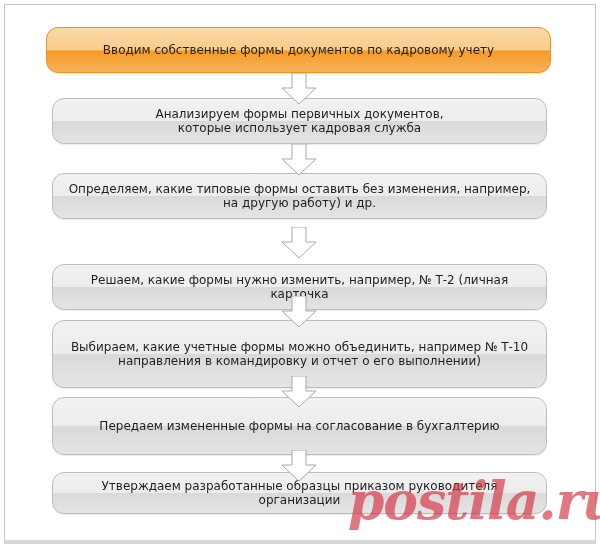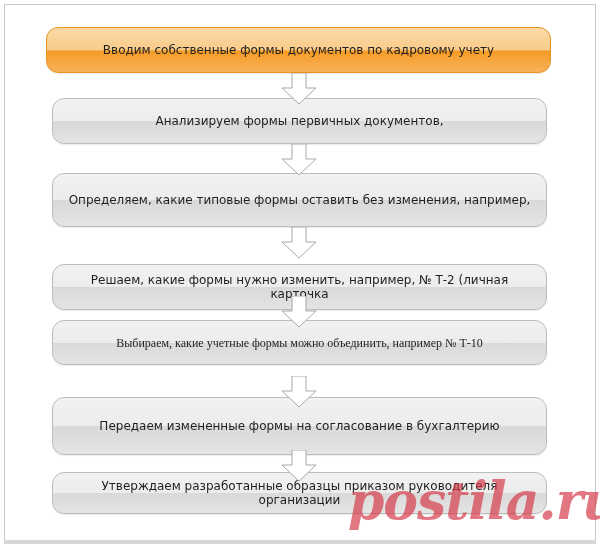--- a/index.html
+++ b/index.html
@@ -66,32 +66,34 @@
 
 <div class="arrow" style="top:73px;">
   <svg width="36" height="32" viewBox="0 0 36 32">
       <polygon points="11,0 25,0 25,15 35,15 18,31 1,15 11,15" fill="#ffffff" stroke="#a8a8a8" stroke-width="1"></polygon>
     </svg>
 </div>
 
 <div class="step" style="top:98px; height:46px;">
   <div>
     <span>Анализируем формы первичных документов,</span>
+    <span>которые использует кадровая служба</span>
   </div>
 </div>
 
 <div class="arrow" style="top:144px;">
   <svg width="36" height="32" viewBox="0 0 36 32">
       <polygon points="11,0 25,0 25,15 35,15 18,31 1,15 11,15" fill="#ffffff" stroke="#a8a8a8" stroke-width="1"></polygon>
     </svg>
 </div>
 
-<div class="step" style="top:173px; height:54px;">
+<div class="step" style="top:173px; height:46px;">
   <div>
     <span>Определяем, какие типовые формы оставить без изменения, например,</span>
+    <span>на другую работу) и др.</span>
   </div>
 </div>
 
 <div class="arrow" style="top:227px;">
   <svg width="36" height="32" viewBox="0 0 36 32">
       <polygon points="11,0 25,0 25,15 35,15 18,31 1,15 11,15" fill="#ffffff" stroke="#a8a8a8" stroke-width="1"></polygon>
     </svg>
 </div>
 
 <div class="step" style="top:264px; height:46px;">
@@ -99,23 +101,24 @@
     <span>Решаем, какие формы нужно изменить, например, № Т-2 (личная карточка</span>
   </div>
 </div>
 
 <div class="arrow" style="top:296px;">
   <svg width="36" height="32" viewBox="0 0 36 32">
       <polygon points="11,0 25,0 25,15 35,15 18,31 1,15 11,15" fill="#ffffff" stroke="#a8a8a8" stroke-width="1"></polygon>
     </svg>
 </div>
 
-<div class="step" style="top:320px; height:45px;font-family:Liberation Serif, serif;">
+<div class="step" style="top:320px; height:68px;">
   <div>
     <span>Выбираем, какие учетные формы можно объединить, например № Т-10</span>
+    <span>направления в командировку и отчет о его выполнении)</span>
   </div>
 </div>
 
 <div class="arrow" style="top:376px;">
   <svg width="36" height="32" viewBox="0 0 36 32">
       <polygon points="11,0 25,0 25,15 35,15 18,31 1,15 11,15" fill="#ffffff" stroke="#a8a8a8" stroke-width="1"></polygon>
     </svg>
 </div>
 
 <div class="step" style="top:397px; height:58px;">

